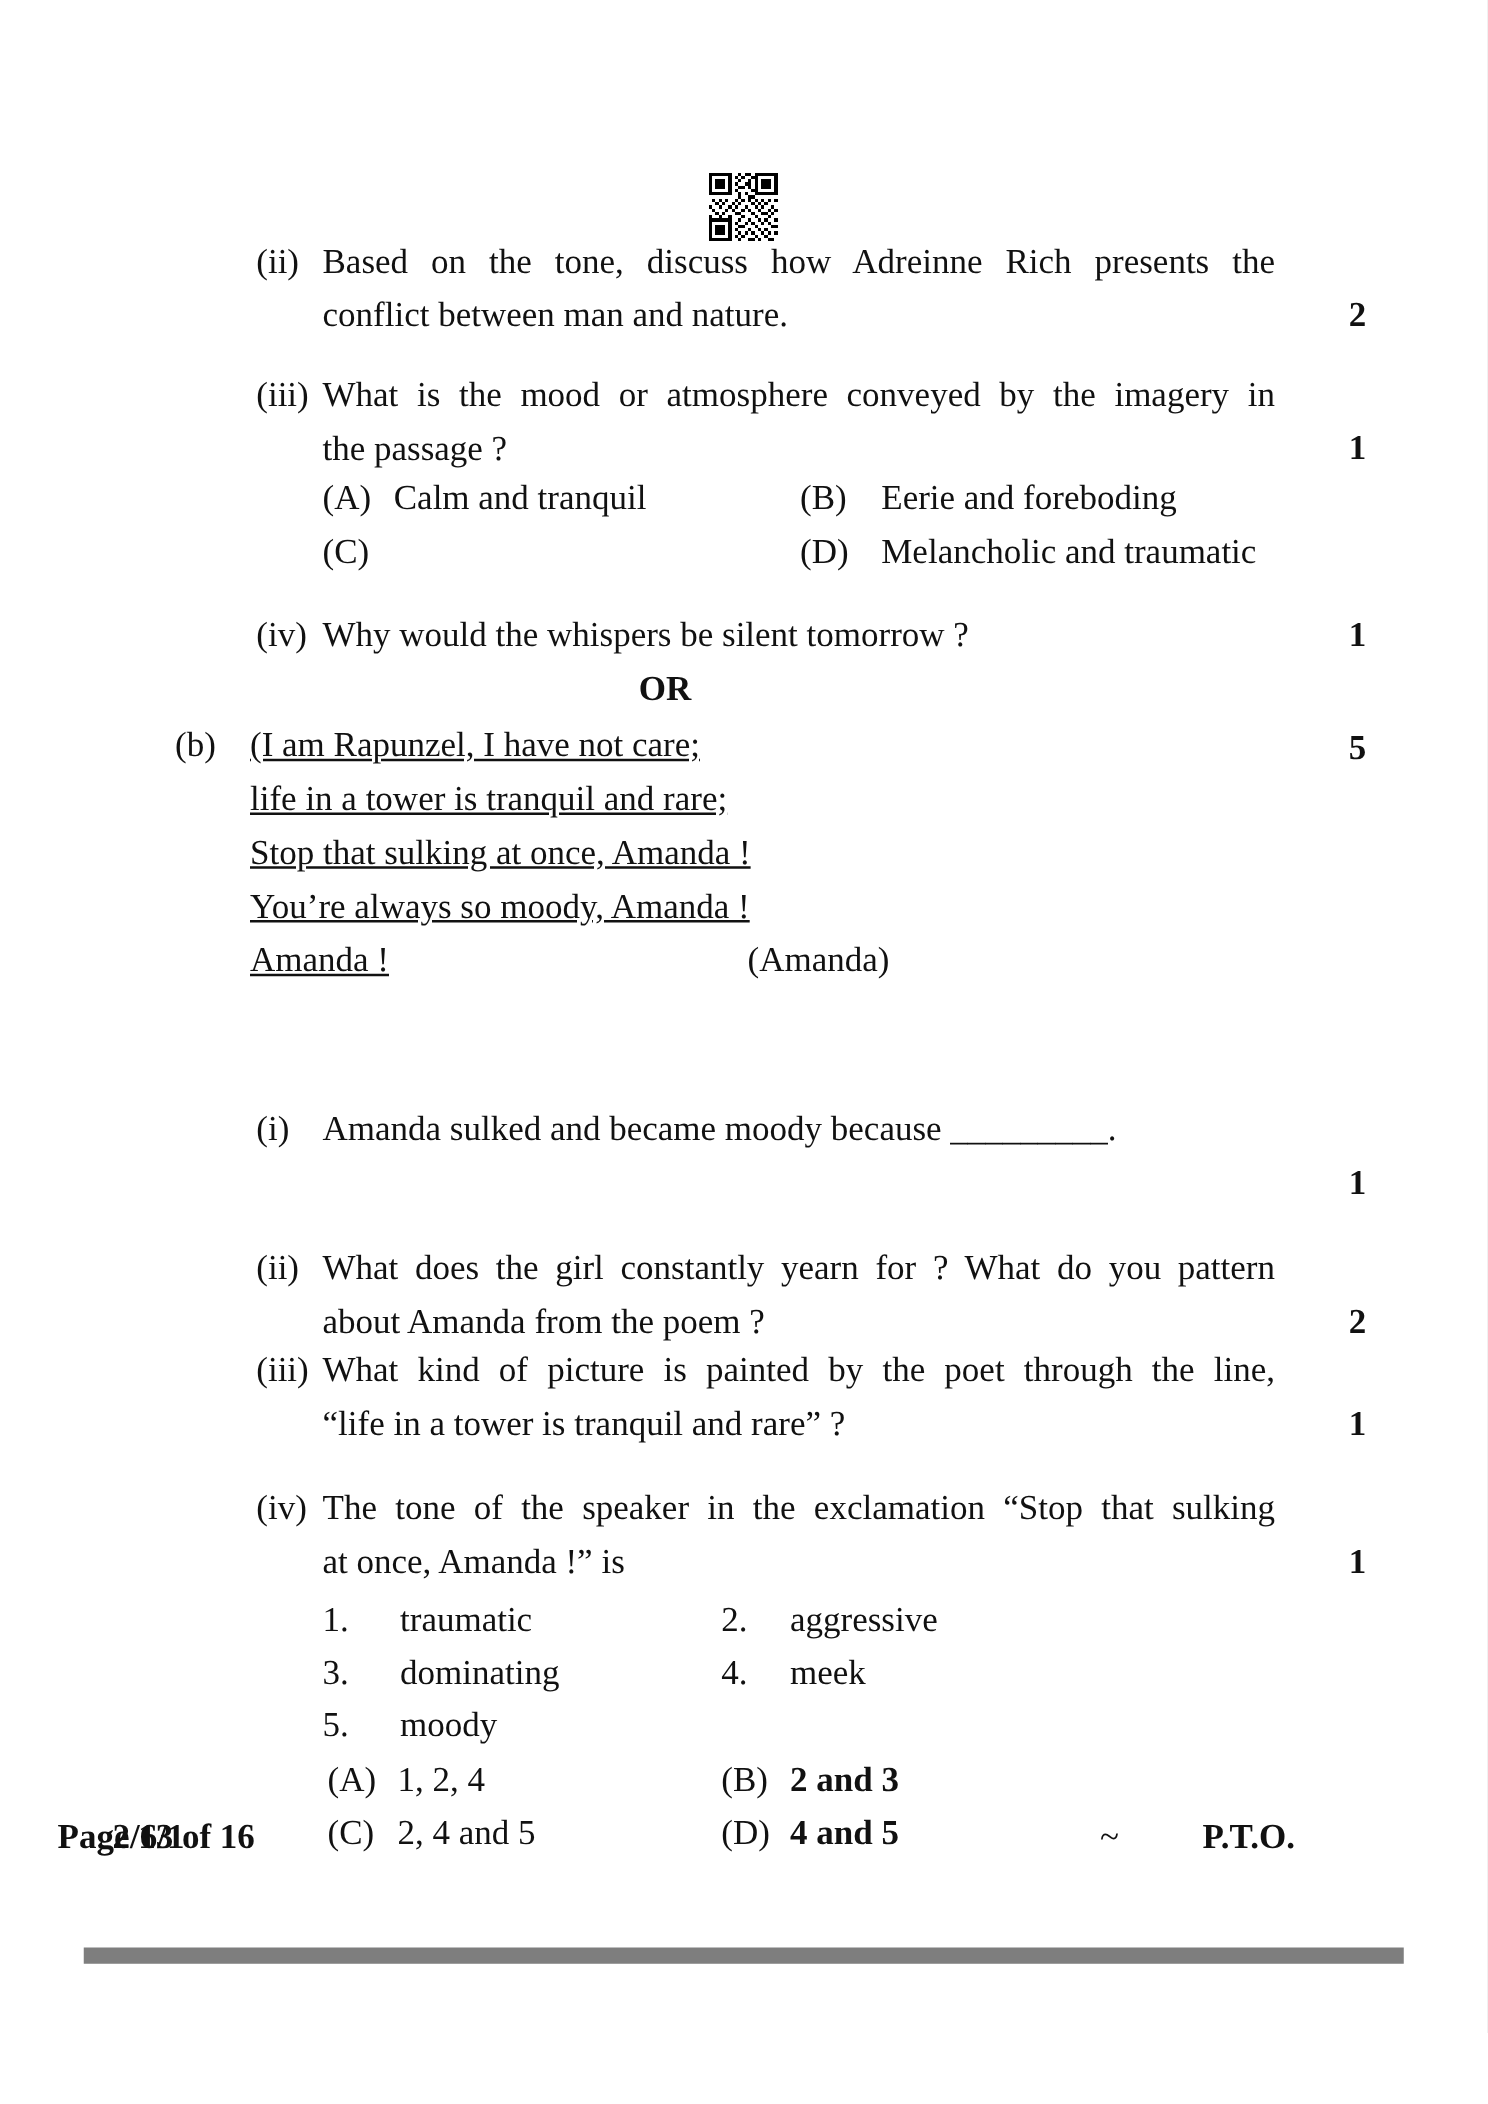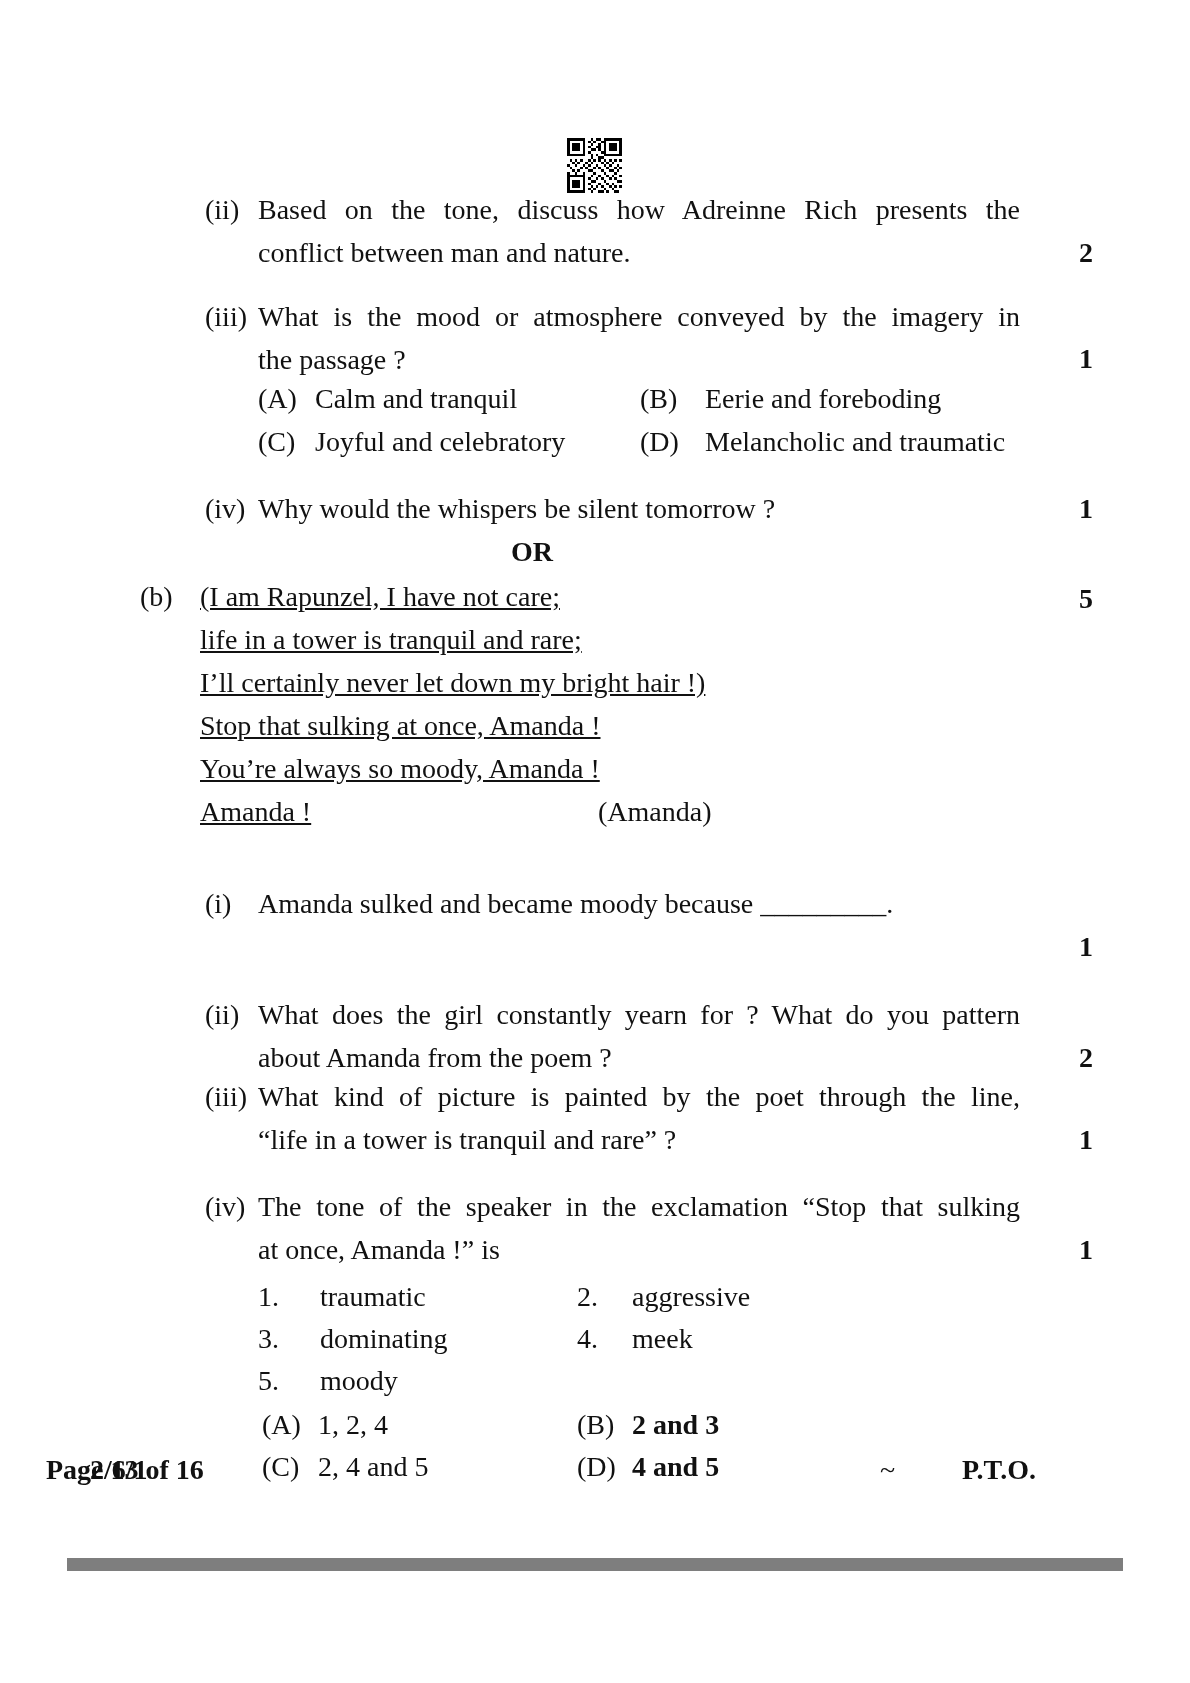--- a/index.html
+++ b/index.html
@@ -74,40 +74,38 @@
   <div class="marks" style="top:337px">1</div>
 
   <div class="optrow" style="top:377px">
     <span class="o1l">(A)</span>
     <span class="o1t">Calm and tranquil</span>
     <span class="o2l">(B)</span>
     <span class="o2t">Eerie and foreboding</span>
   </div>
   <div class="optrow" style="top:420px">
     <span class="o1l">(C)</span>
-    <span class="o1t">Joyful and celebratory</span>
     <span class="o2l">(D)</span>
     <span class="o2t">Melancholic and traumatic</span>
   </div>
 
   <div class="q" style="top:487px">
     <span class="qlabel">(iv)</span>
     <div class="qtext">
       <div class="line">Why would the whispers be silent tomorrow ?</div>
     </div>
   </div>
   <div class="marks" style="top:487px">1</div>
 
   <div class="or">OR</div>
 
   <div class="poem">
     <span class="plabel">(b)</span>
     <div class="pline">(I am Rapunzel, I have not care;</div>
     <div class="pline">life in a tower is tranquil and rare;</div>
-    <div class="pline">I’ll certainly never let down my bright hair !)</div>
     <div class="pline">Stop that sulking at once, Amanda !</div>
     <div class="pline">You’re always so moody, Amanda !</div>
     <div class="pline">
       <span>Amanda !</span>
       <span class="attrib">(Amanda)</span>
     </div>
   </div>
   <div class="marks" style="top:577px">5</div>
 
   <div class="q" style="top:882px">

